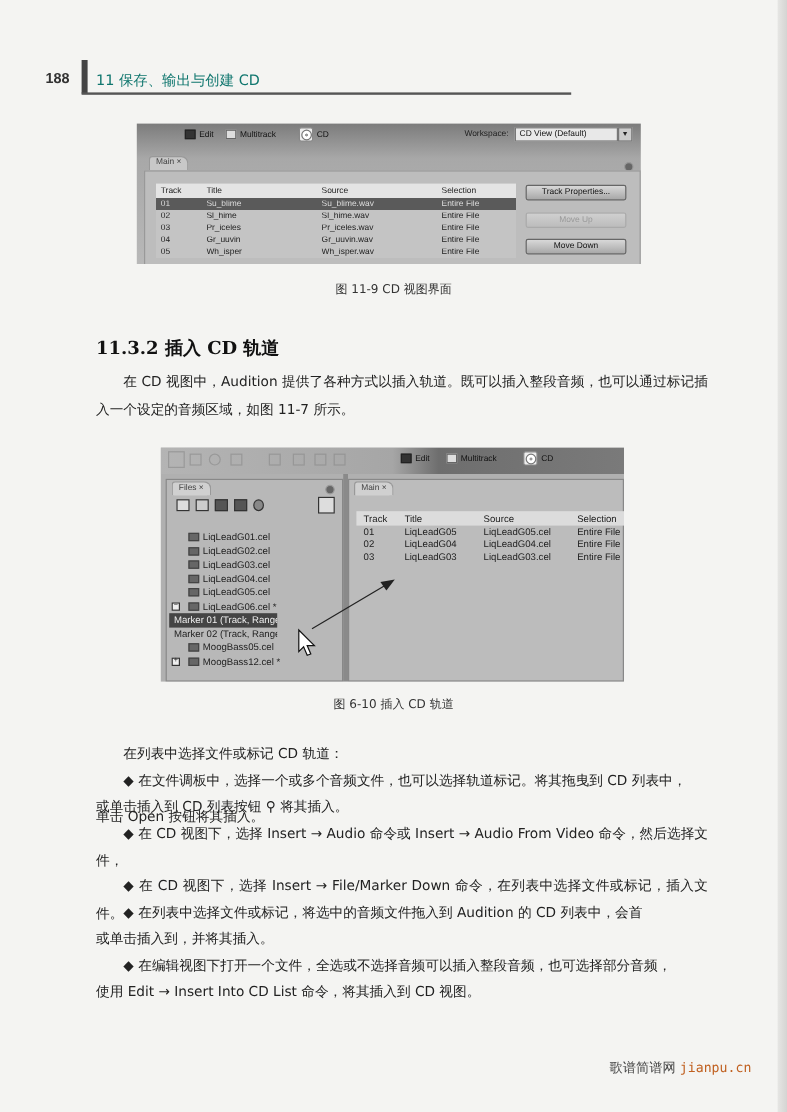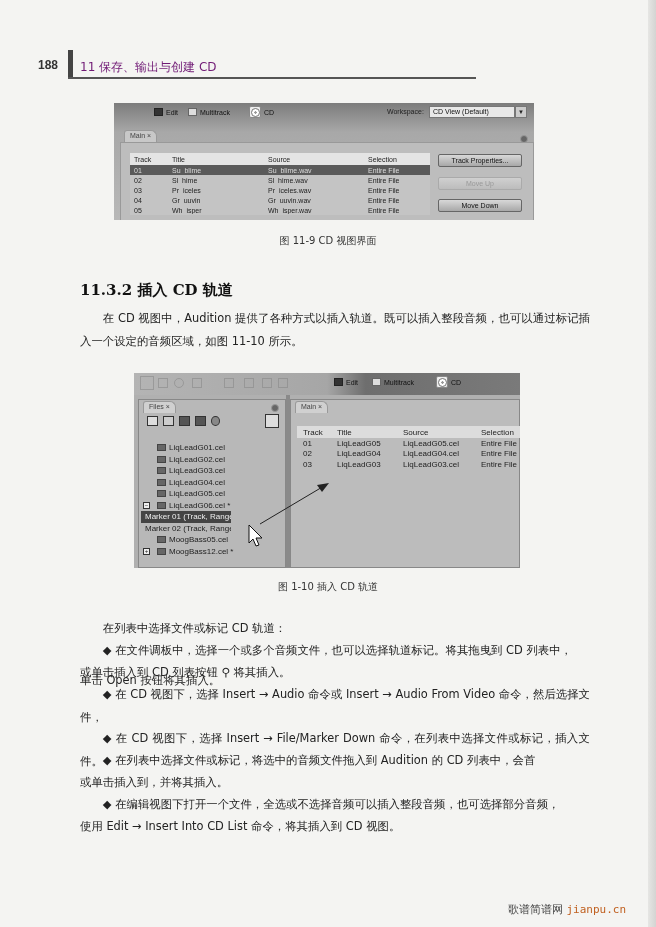--- a/index.html
+++ b/index.html
@@ -17,21 +17,21 @@
     
     .running-head { position: absolute; left: 0; top: 44px; width: 548px; height: 40px; }
     .page-num {
       position: absolute; left: 38px; top: 14px;
       font-family: "Liberation Sans", sans-serif; font-size: 12px; font-weight: bold; color: #333;
     }
     .head-bar { position: absolute; left: 68px; top: 6px; width: 5px; height: 28px; background: #444; }
     .head-rule { position: absolute; left: 68px; top: 33px; width: 408px; height: 2px; background: #555; }
     .chapter-title {
       position: absolute; left: 80px; top: 15px;
-      font-family: "DejaVu Sans", sans-serif; font-size: 12px; color: #701a75;
+      font-family: "DejaVu Sans", sans-serif; font-size: 12px; color: #0f766e;
     }
 
     
     .shot1 {
       position: absolute; left: 114px; top: 103px; width: 420px; height: 117px;
       background: linear-gradient(#7c7c7c 0%, #a8a8a8 25%, #b8b8b8 100%);
       overflow: hidden; font-family: "Liberation Sans", sans-serif;
     }
     .shot-topbar { position: absolute; left: 0; top: 0; right: 0; height: 22px; }
     .mode-btn { position: absolute; top: 5px; font-size: 7px; color: #111; display: flex; align-items: center; gap: 3px; }
@@ -91,21 +91,21 @@
     .file-row.selected { background: #444; color: #eee; }
     .file-ico { width: 9px; height: 7px; background: #666; border: 1px solid #444; margin-right: 3px; display: inline-block; }
     .tree-toggle { position: absolute; left: 4px; width: 7px; height: 7px; border: 1px solid #333; font-size: 6px; line-height: 5px; text-align: center; background: #eee; }
     .main-panel2 { position: absolute; left: 156px; top: 26px; width: 230px; height: 169px; background: #bcbcbc; border: 1px solid #888; }
     .main-table2 { position: absolute; left: 6px; top: 26px; width: 224px; font-size: 8px; color: #222; }
     .mt2-head { height: 12px; background: #dcdcdc; display: flex; align-items: center; }
     .mt2-row { height: 10.5px; display: flex; align-items: center; }
     .divider-v { position: absolute; left: 152px; top: 22px; width: 4px; height: 173px; background: #8a8a8a; }
 
     .watermark {
-      position: absolute; left: 508px; top: 902px;
+      position: absolute; left: 508px; top: 882px;
       font-family: "DejaVu Sans", sans-serif; font-size: 11px; color: #444;
     }
     .watermark .wm-url { color: #c06020; font-family: "DejaVu Sans Mono", monospace; }
   </style>
 </head>
 <body>
 
 <div class="page-edge"></div>
 
 <div class="running-head">
@@ -175,21 +175,21 @@
     </div>
   </div>
   <div class="side-btn" style="left:324px;top:51px;width:84px">Track Properties...</div>
   <div class="side-btn disabled" style="left:324px;top:74px;width:84px">Move Up</div>
   <div class="side-btn" style="left:324px;top:96px;width:84px">Move Down</div>
 </div>
 
 <div class="caption" style="top:234px">图 11-9   CD 视图界面</div>
 
 <div class="section-heading">11.3.2   插入 CD 轨道</div>
-<div class="para" style="top:307px">在 CD 视图中，Audition 提供了各种方式以插入轨道。既可以插入整段音频，也可以通过标记插入一个设定的音频区域，如图 11-10 所示。</div>
+<div class="para" style="top:307px">在 CD 视图中，Audition 提供了各种方式以插入轨道。既可以插入整段音频，也可以通过标记插入一个设定的音频区域，如图 11-7 所示。</div>
 
 <div class="shot2">
   <div class="tool-strip">
     <span class="tool-ico" style="left:6px;width:14px;height:14px;top:3px"></span>
     <span class="tool-ico" style="left:24px"></span>
     <span class="tool-ico" style="left:40px;border-radius:50%"></span>
     <span class="tool-ico" style="left:58px"></span>
     <span class="tool-ico" style="left:90px"></span>
     <span class="tool-ico" style="left:110px"></span>
     <span class="tool-ico" style="left:128px"></span>
@@ -294,21 +294,21 @@
     </div>
   </div>
 
   <svg style="position:absolute;left:0;top:0" width="386" height="195">
     <line x1="126" y1="151" x2="190" y2="113" stroke="#222" stroke-width="1"></line>
     <polygon points="195,110 183,112 188,119" fill="#222"></polygon>
     <polygon points="115,152 115,170 119,166 122,173 125,172 122,165 128,165" fill="#fff" stroke="#111" stroke-width="1"></polygon>
   </svg>
 </div>
 
-<div class="caption" style="top:580px">图 1-10   插入 CD 轨道</div>
+<div class="caption" style="top:580px">图 6-10   插入 CD 轨道</div>
 
 <div class="para" style="top:617px">在列表中选择文件或标记 CD 轨道：</div>
 
 <div class="para" style="top:639px">◆ 在文件调板中，选择一个或多个音频文件，也可以选择轨道标记。将其拖曳到 CD 列表中，</div>
 <div class="para noindent" style="top:661px">或单击插入到 CD 列表按钮 ⚲ 将其插入。</div>
 
 <div class="para" style="top:683px">◆ 在 CD 视图下，选择 Insert → Audio 命令或 Insert → Audio From Video 命令，然后选择文件，</div>
 <div class="para noindent" style="top:669px">单击 Open 按钮将其插入。</div>
 
 <div class="para" style="top:727px">◆ 在 CD 视图下，选择 Insert → File/Marker Down 命令，在列表中选择文件或标记，插入文件。</div>

